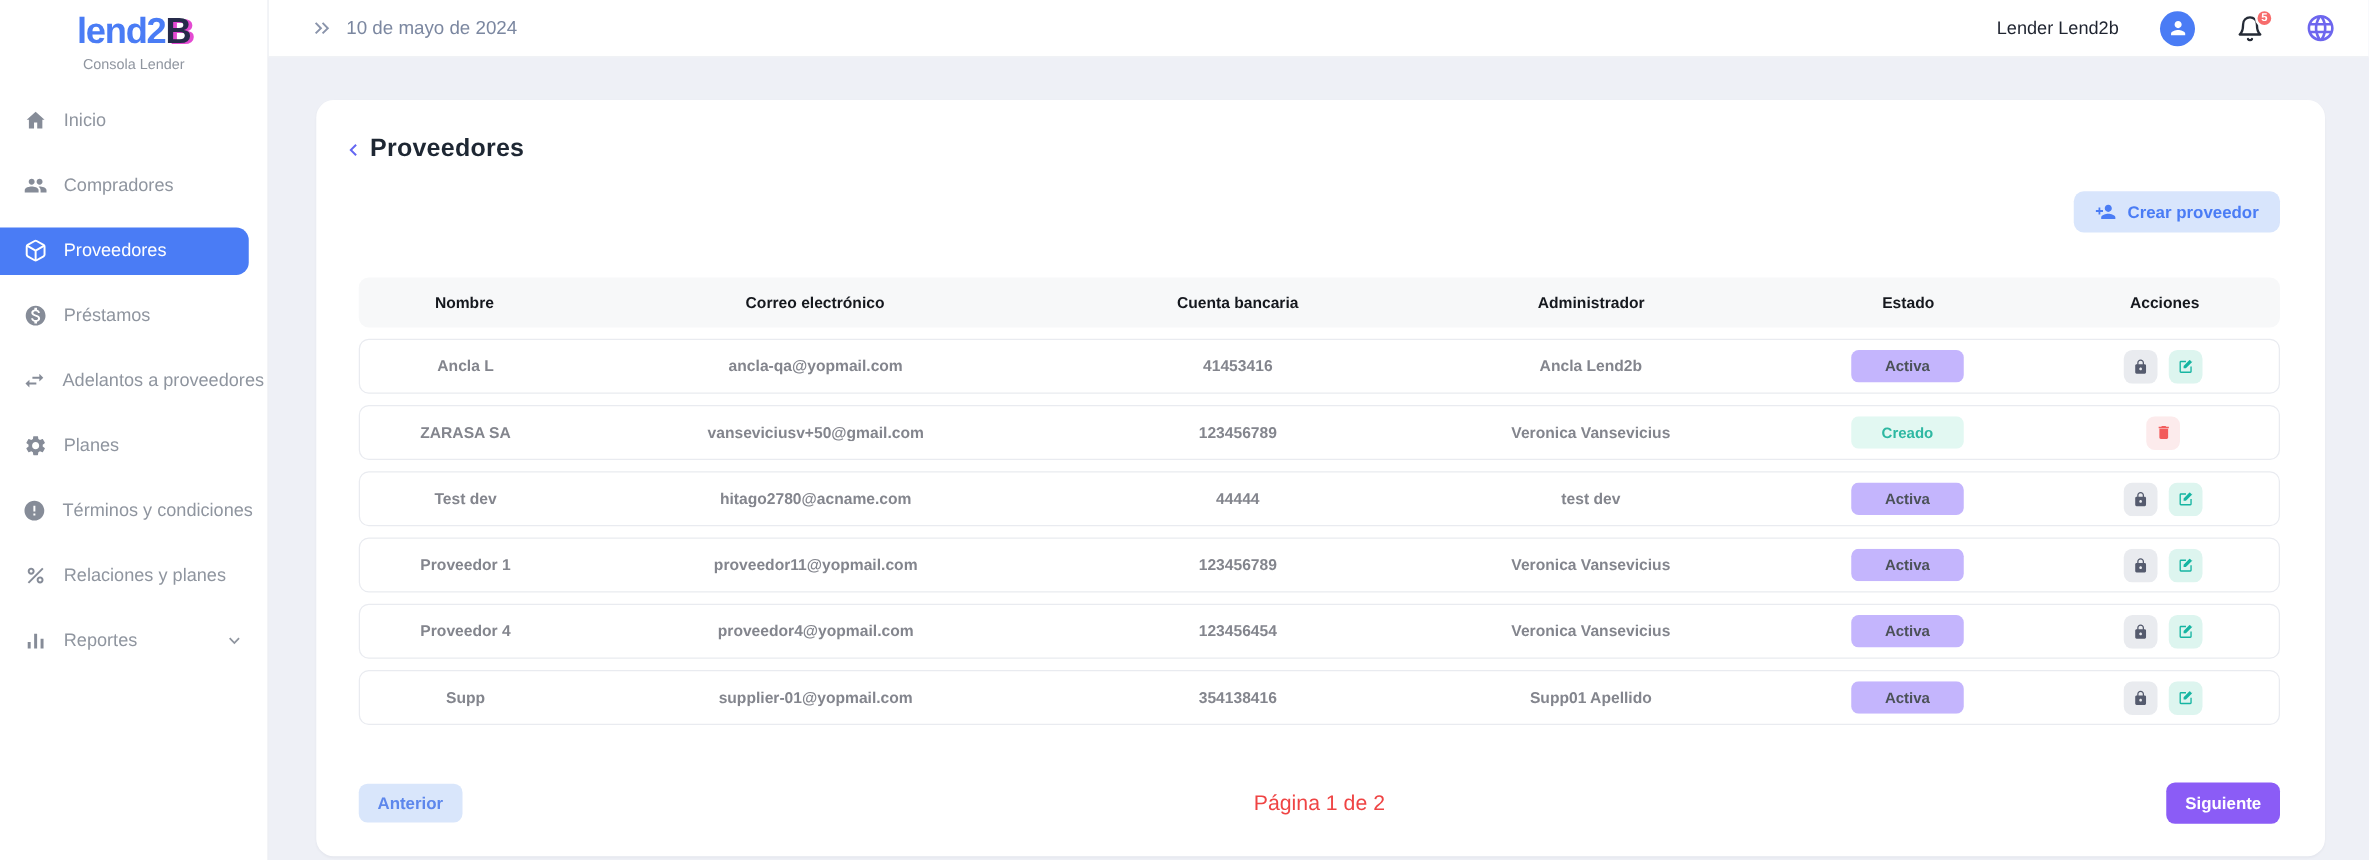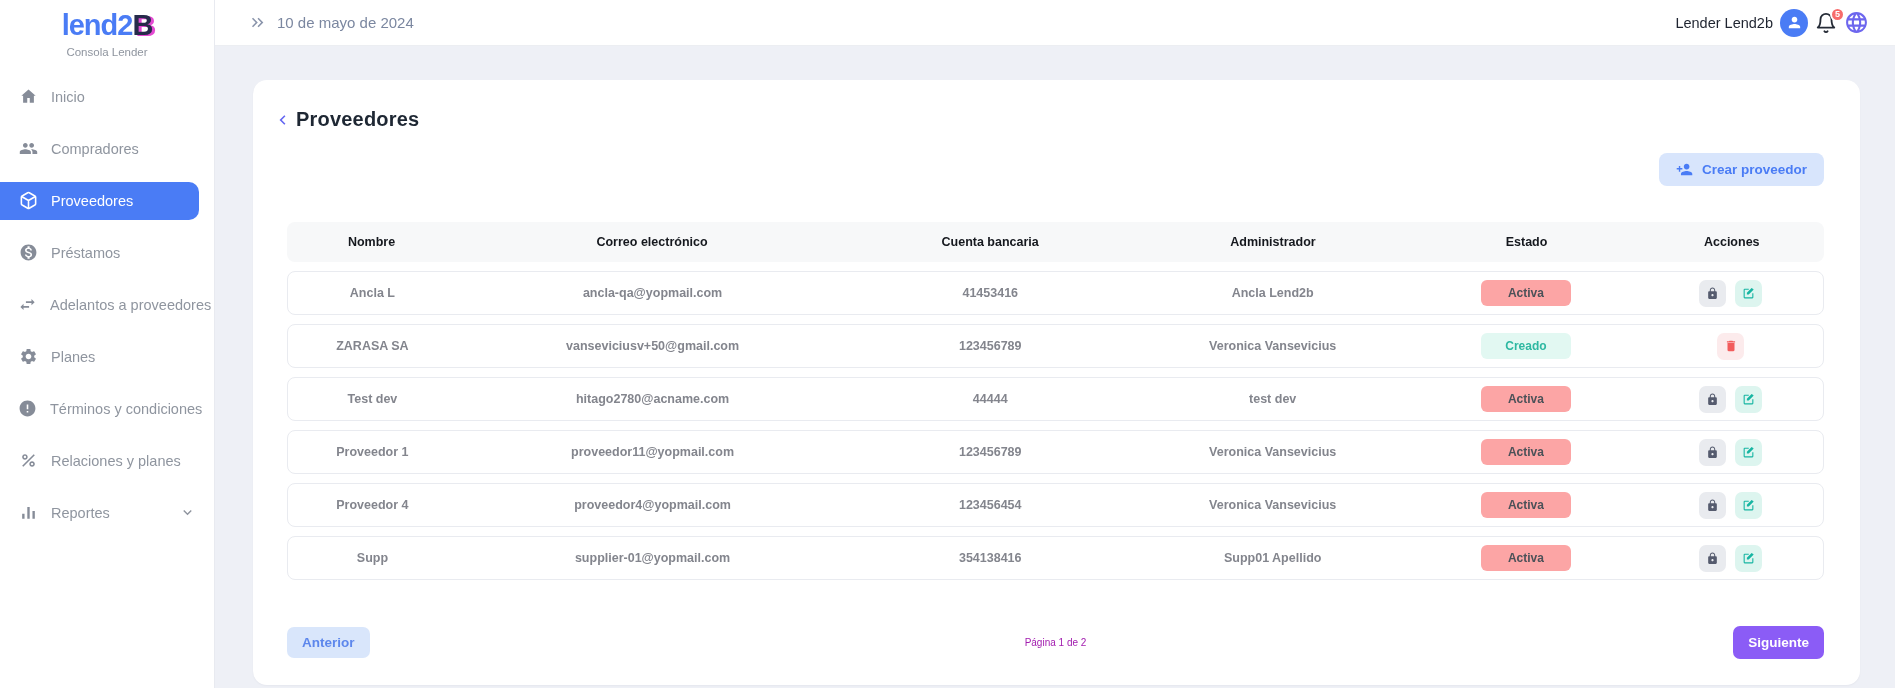--- a/index.html
+++ b/index.html
@@ -20,21 +20,21 @@
   .side-item .s-chev { margin-left:auto; color:#8f959f; display:inline-flex; }
   .side-item.active { background:#4a7cf5; color:#ffffff; border-radius:0 10px 10px 0; margin-right:15px; }
   .side-item.active .s-icon { color:#ffffff; }
 
   
   .main-col { flex:1; display:flex; flex-direction:column; min-width:0; }
   .topbar { height:46px; background:#ffffff; border-bottom:1px solid #eceef2; display:flex; align-items:center; justify-content:space-between; padding:0 26px 0 33px; flex-shrink:0; }
   .topbar-left { display:flex; align-items:center; gap:10px; }
   .chevrons { color:#8a94ab; display:inline-flex; cursor:pointer; }
   .date { font-size:15px; color:#7b87a0; }
-  .topbar-right { display:flex; align-items:center; gap:7px; }
+  .topbar-right { display:flex; align-items:center; gap:33px; }
   .user-name { font-size:14.5px; color:#1f2430; }
   .avatar { width:28px; height:28px; border-radius:50%; background:#4a7cf5; display:inline-flex; align-items:center; justify-content:center; color:#ffffff; cursor:pointer; }
   .bell-wrap { position:relative; display:inline-flex; color:#252b36; cursor:pointer; }
   .nbadge { position:absolute; top:-5px; right:-8px; min-width:15px; height:15px; border-radius:50%; background:#f76c6c; color:#fff; font-size:9px; font-weight:700; display:flex; align-items:center; justify-content:center; border:2px solid #fff; padding:0 2px; }
   .globe { color:#6d66ee; display:inline-flex; cursor:pointer; }
 
   .content { flex:1; padding:34px 35px 16px 38px; background:#eef0f6; overflow:hidden; }
   .card { background:#ffffff; border-radius:14px; min-height:592px; box-shadow:0 1px 2px rgba(20,30,60,.04); padding-bottom:26px; }
 
   .page-title-row { display:flex; align-items:center; padding:28px 20px 0 20px; }
@@ -47,33 +47,33 @@
   .table { margin:36px 36px 0 34px; }
   .thead { background:#f7f8f9; border-radius:8px; height:40px; display:flex; align-items:center; }
   .th { font-size:12.5px; font-weight:700; color:#15181e; text-align:center; }
   .trow { border:1px solid #e9ebf0; border-radius:8px; height:44px; display:flex; align-items:center; margin-top:9px; background:#fff; }
   .trow:first-of-type { margin-top:12px; }
   .td { font-size:12.5px; font-weight:600; color:#83858d; text-align:center; overflow:hidden; white-space:nowrap; }
   .col0 { width:11%; } .col1 { width:25.5%; } .col2 { width:18.5%; }
   .col3 { width:18.3%; } .col4 { width:14.7%; } .col5 { width:12%; }
 
   .badge { display:inline-block; width:90px; padding:6px 0; border-radius:6px; font-size:12px; font-weight:600; }
-  .badge.activa { background:#fca5a5; color:#4b5158; }
+  .badge.activa { background:#c4b5fd; color:#4b5158; }
   .badge.creado { background:#e2f8f2; color:#2eb8a2; }
 
   .acts { display:inline-flex; gap:9px; justify-content:center; }
   .act { width:27px; height:27px; border-radius:7px; border:none; display:inline-flex; align-items:center; justify-content:center; cursor:pointer; }
   .act-lock { background:#e9ebef; color:#555b6e; }
   .act-edit { background:#ddf5ef; color:#16b5a2; }
   .act-delete { background:#fcebec; color:#f25c5c; }
 
   .pagination { position:relative; margin:46px 36px 0 34px; display:flex; align-items:center; justify-content:space-between; }
   .btn-prev { background:#d9e6fb; color:#5d87ec; border:none; font-family:inherit; font-size:13.5px; font-weight:600; padding:8px 15px; border-radius:7px; cursor:pointer; }
   .btn-next { background:#8b5cf6; color:#ffffff; border:none; font-family:inherit; font-size:13.5px; font-weight:600; padding:9px 15px; border-radius:7px; cursor:pointer; }
-  .page-info { position:absolute; left:50%; transform:translateX(-50%); font-size:10px; color:#a21caf; }
+  .page-info { position:absolute; left:50%; transform:translateX(-50%); font-size:17px; color:#ef4444; }
 </style>
 </head>
 <body>
 
 <div class="app">
   <aside class="sidebar">
     <div class="logo-wrap">
       <div class="logo"><span class="logo-main">lend2</span><span class="logo-accent">B</span></div>
       <div class="tagline">Consola Lender</div>
     </div>

